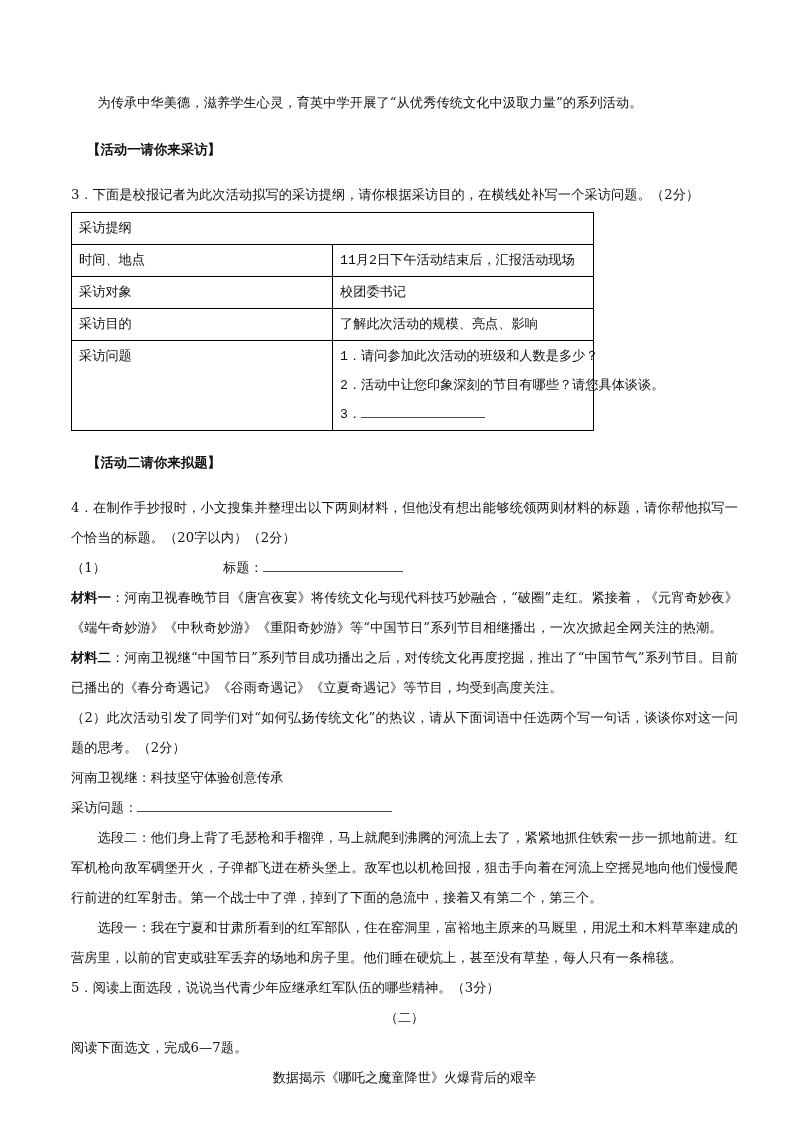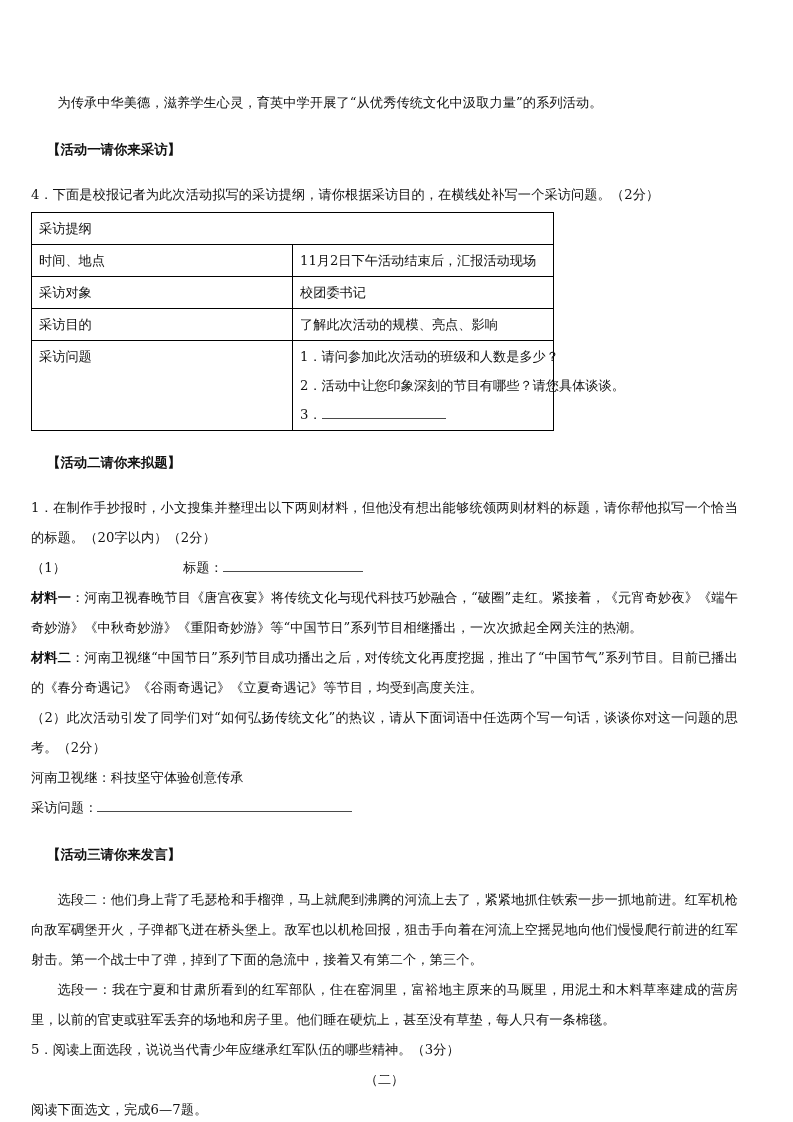--- a/index.html
+++ b/index.html
@@ -12,21 +12,21 @@
     height: 1122px;
     font-family: "DejaVu Serif", "Liberation Serif", serif;
     color: #111111;
     overflow: hidden;
   }
   .page {
     position: relative;
     width: 793px;
     height: 1122px;
     box-sizing: border-box;
-    padding: 88px 55px 0 31px;
+    padding: 88px 55px 0 71px;
   }
   .p {
     font-size: 13.2px;
     line-height: 30px;
     text-align: justify;
     text-justify: inter-ideograph;
     margin: 0;
     letter-spacing: 0.1px;
   }
   .indent2 { text-indent: 2em; }
@@ -43,20 +43,21 @@
     margin: 0;
     text-align: center;
   }
 
   
   table.outline {
     border-collapse: collapse;
     width: 523px;
     margin: 2px 0 0 0;
     table-layout: fixed;
+    font-family: Liberation Mono, monospace;
   }
   table.outline td {
     border: 1px solid #000000;
     font-size: 13.2px;
     line-height: 29px;
     padding: 1px 7px;
     vertical-align: top;
     height: 29px;
   }
   td.col-label { width: 104px; }
@@ -78,21 +79,21 @@
 </style>
 </head>
 <body>
 
 <div class="page">
 
   <p class="p indent2">为传承中华美德，滋养学生心灵，育英中学开展了“从优秀传统文化中汲取力量”的系列活动。</p>
 
   <p class="heading-bracket">【活动一请你来采访】</p>
 
-  <p class="p">4．下面是校报记者为此次活动拟写的采访提纲，请你根据采访目的，在横线处补写一个采访问题。（2分）</p>
+  <p class="p">3．下面是校报记者为此次活动拟写的采访提纲，请你根据采访目的，在横线处补写一个采访问题。（2分）</p>
 
   <table class="outline">
     <tbody>
       <tr>
         <td class="span-head" colspan="2">采访提纲</td>
       </tr>
       <tr>
         <td class="col-label">时间、地点</td>
         <td class="col-value">11月2日下午活动结束后，汇报活动现场</td>
       </tr>
@@ -110,35 +111,34 @@
           <div class="qline">1．请问参加此次活动的班级和人数是多少？</div>
           <div class="qline">2．活动中让您印象深刻的节目有哪些？请您具体谈谈。</div>
           <div class="qline"><span>3．</span><span class="blank blank-tbl"></span></div>
         </td>
       </tr>
     </tbody>
   </table>
 
   <p class="heading-bracket">【活动二请你来拟题】</p>
 
-  <p class="p">1．在制作手抄报时，小文搜集并整理出以下两则材料，但他没有想出能够统领两则材料的标题，请你帮他拟写一个恰当的标题。（20字以内）（2分）</p>
+  <p class="p">4．在制作手抄报时，小文搜集并整理出以下两则材料，但他没有想出能够统领两则材料的标题，请你帮他拟写一个恰当的标题。（20字以内）（2分）</p>
 
   <p class="p"><span>（1）</span><span class="title-label">标题：</span><span class="blank blank-title"></span></p>
 
   <p class="p"><span class="bold">材料一</span><span>：</span><span>河南卫视春晚节目《唐宫夜宴》将传统文化与现代科技巧妙融合，“破圈”走红。紧接着，《元宵奇妙夜》《端午奇妙游》《中秋奇妙游》《重阳奇妙游》等“中国节日”系列节目相继播出，一次次掀起全网关注的热潮。</span></p>
 
   <p class="p"><span class="bold">材料二</span><span>：</span><span>河南卫视继“中国节日”系列节目成功播出之后，对传统文化再度挖掘，推出了“中国节气”系列节目。目前已播出的《春分奇遇记》《谷雨奇遇记》《立夏奇遇记》等节目，均受到高度关注。</span></p>
 
   <p class="p">（2）此次活动引发了同学们对“如何弘扬传统文化”的热议，请从下面词语中任选两个写一句话，谈谈你对这一问题的思考。（2分）</p>
 
   <p class="p"><span>河南卫视继：</span><span>科技坚守体验创意传承</span></p>
 
   <p class="p"><span>采访问题：</span><span class="blank blank-think"></span></p>
 
-  <p class="heading-bracket">【活动三请你来发言】</p>
 
   <p class="p indent2"><span>选段二：</span><span>他们身上背了毛瑟枪和手榴弹，马上就爬到沸腾的河流上去了，紧紧地抓住铁索一步一抓地前进。红军机枪向敌军碉堡开火，子弹都飞迸在桥头堡上。敌军也以机枪回报，狙击手向着在河流上空摇晃地向他们慢慢爬行前进的红军射击。第一个战士中了弹，掉到了下面的急流中，接着又有第二个，第三个。</span></p>
 
   <p class="p indent2"><span>选段一：</span><span>我在宁夏和甘肃所看到的红军部队，住在窑洞里，富裕地主原来的马厩里，用泥土和木料草率建成的营房里，以前的官吏或驻军丢弃的场地和房子里。他们睡在硬炕上，甚至没有草垫，每人只有一条棉毯。</span></p>
 
   <p class="p">5．阅读上面选段，说说当代青少年应继承红军队伍的哪些精神。（3分）</p>
 
   <p class="center-title">（二）</p>
 
   <p class="p">阅读下面选文，完成6—7题。</p>

